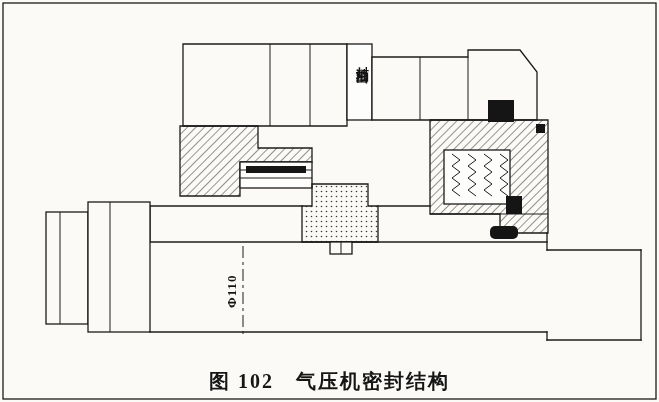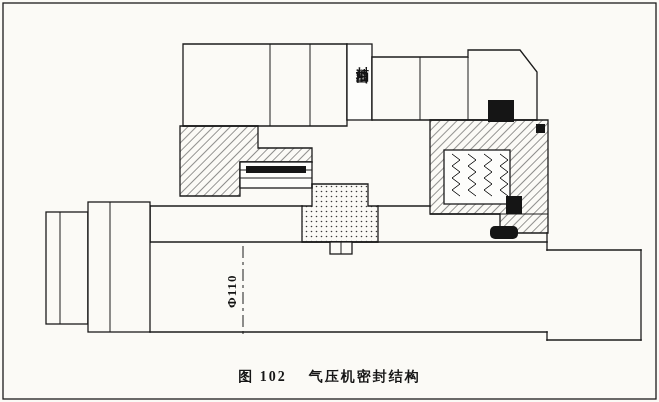--- a/index.html
+++ b/index.html
@@ -13,21 +13,21 @@
   .hatched{fill:url(#hatch);stroke:#1c1c1c;stroke-width:1.3;}
   .stippled{fill:url(#stipple);stroke:#1c1c1c;stroke-width:1.3;}
   .black{fill:#151515;stroke:none;}
   .cl{stroke:#1c1c1c;stroke-width:1;fill:none;stroke-dasharray:12 4 3 4;}
   .overlay-label{position:absolute;color:#141414;}
   #oil-outlet-label{left:349px;top:56px;width:22px;font-size:13px;font-weight:bold;
         writing-mode:vertical-rl;text-orientation:upright;letter-spacing:2px;}
   #diameter-label{left:224px;top:308px;font-size:13px;font-weight:bold;letter-spacing:1px;
         transform:rotate(-90deg);transform-origin:0 0;white-space:nowrap;}
   #caption{position:absolute;left:0;top:368px;width:100%;text-align:center;
-        font-size:14px;font-weight:bold;letter-spacing:2px;}
+        font-size:20px;font-weight:bold;letter-spacing:2px;}
   #caption .num{margin-right:22px;}
 </style>
 </head>
 <body>
 
 <div id="page">
 
   <svg width="659" height="402" viewBox="0 0 659 402">
     <defs>
       <pattern id="hatch" width="6" height="6" patternUnits="userSpaceOnUse" patternTransform="rotate(45)">

